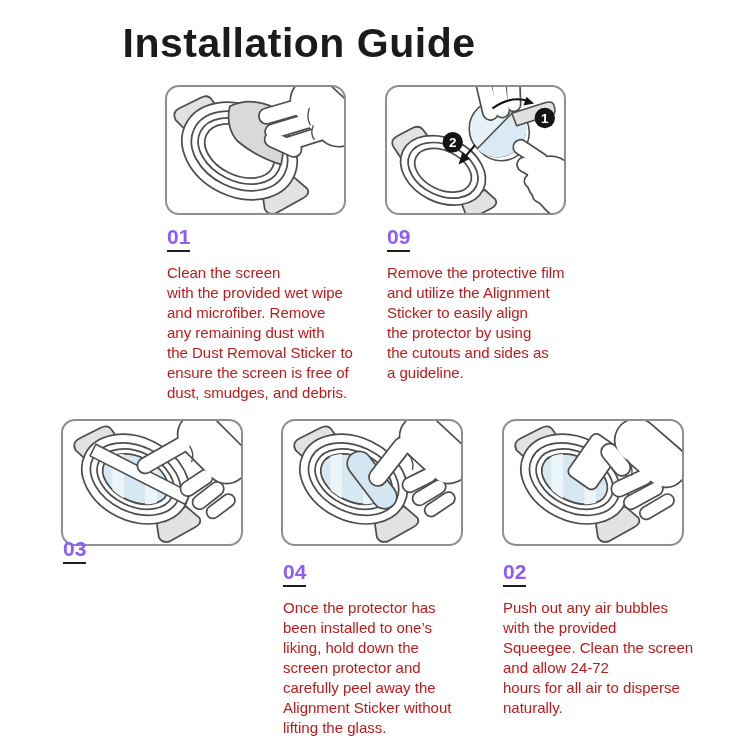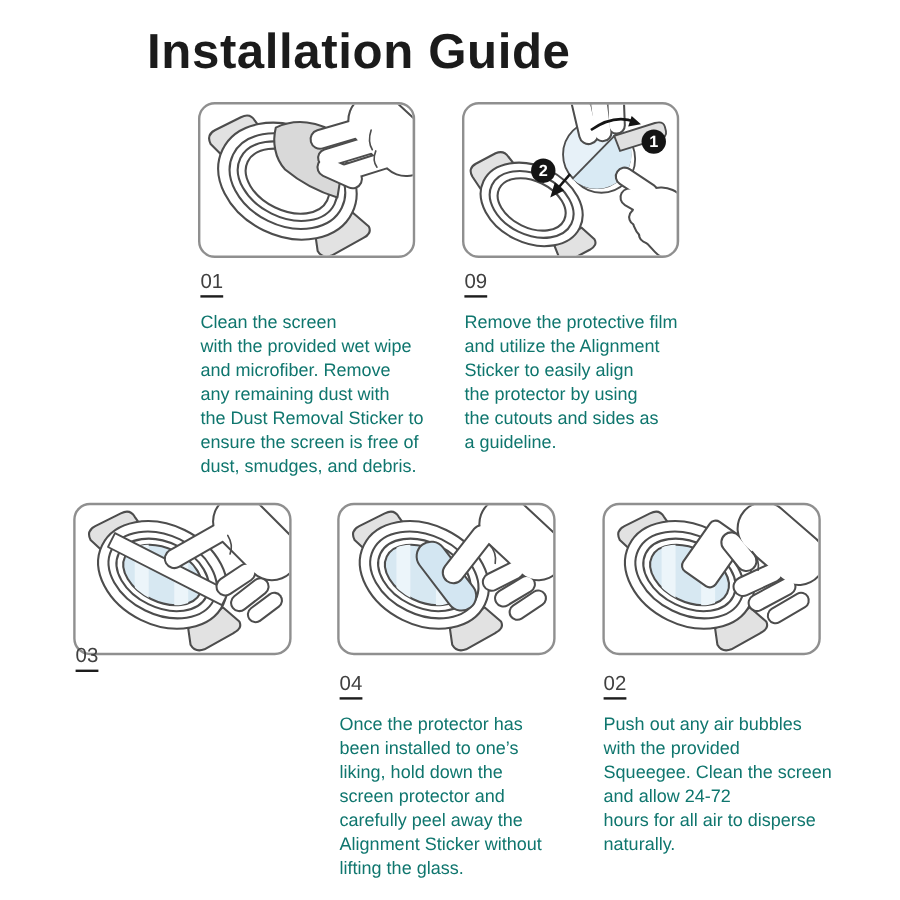--- a/index.html
+++ b/index.html
@@ -21,25 +21,25 @@
   #fig3{left:61px;top:419px;width:182px;height:127px;}
   #fig4{left:281px;top:419px;width:182px;height:127px;}
   #fig5{left:502px;top:419px;width:182px;height:127px;}
   .step{position:absolute;}
   #step1{left:167px;top:226px;width:215px;}
   #step2{left:387px;top:226px;width:215px;}
   #step3{left:63px;top:538px;width:220px;}
   #step4{left:283px;top:561px;width:220px;}
   #step5{left:503px;top:561px;width:215px;}
   .step-number{
-    display:inline-block;font-size:17px;font-weight:400;color:#404040;
+    display:inline-block;font-size:21px;font-weight:700;color:#8b5cf6;
     padding-bottom:3px;border-bottom:2.5px solid #1d1d1d;line-height:1;
   }
   .step-text{
-    margin:11px 0 0 0;font-size:15px;line-height:20px;color:#0f766e;
+    margin:11px 0 0 0;font-size:15px;line-height:20px;color:#b91c1c;
     white-space:pre-line;
   }
 </style>
 </head>
 <body>
 
 <div id="canvas">
 
   <div class="title">Installation Guide</div>
 

